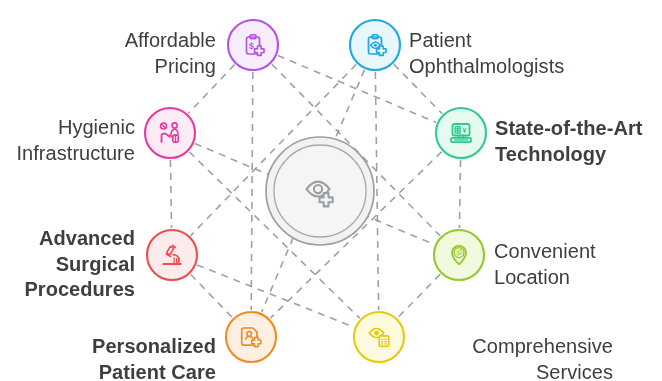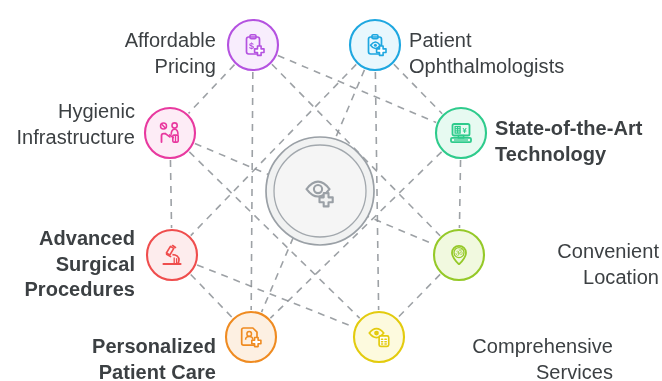--- a/index.html
+++ b/index.html
@@ -187,27 +187,27 @@
             <use href="#icon-eye-checklist"></use>
           </g>
         </g>
       </g>
   </svg>
   <div id="labels-layer">
       <div class="node-label label-left" style="left: 58px; top: 14px; width: 158px;">Affordable
 Pricing</div>
       <div class="node-label label-right" style="left: 409px; top: 14px; width: 215px;">Patient
 Ophthalmologists</div>
-      <div class="node-label label-left" style="left: 2px; top: 85px; width: 133px;">Hygienic
+      <div class="node-label label-left" style="left: 2px; top: 101px; width: 133px;">Hygienic
 Infrastructure</div>
       <div class="node-label label-right" style="left: 495px; top: 102px; width: 165px; font-weight: bold;">State-of-the-Art
 Technology</div>
       <div class="node-label label-left" style="left: 2px; top: 212px; width: 133px; font-weight: bold;">Advanced
 Surgical
 Procedures</div>
-      <div class="node-label label-right" style="left: 494px; top: 225px; width: 165px; text-align: right;">Convenient
+      <div class="node-label label-right" style="left: 494px; top: 225px; width: 165px;">Convenient
 Location</div>
       <div class="node-label label-left" style="left: 56px; top: 320px; width: 160px; font-weight: bold;">Personalized
 Patient Care</div>
       <div class="node-label label-right" style="left: 413px; top: 320px; width: 200px; text-align: right;">Comprehensive
 Services</div>
     </div>
 </div>
 
 </body></html>

